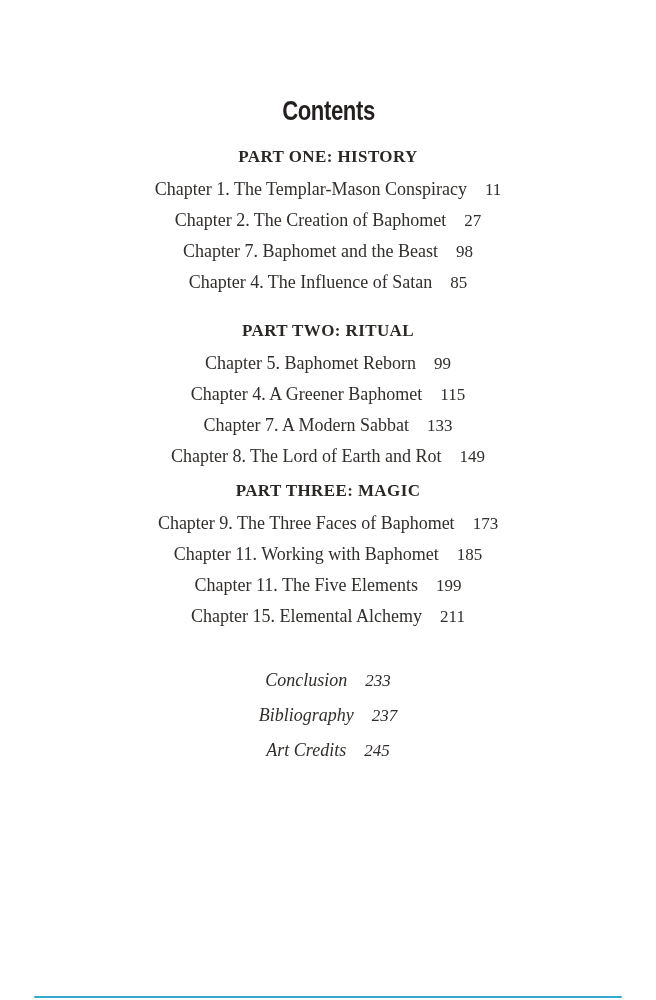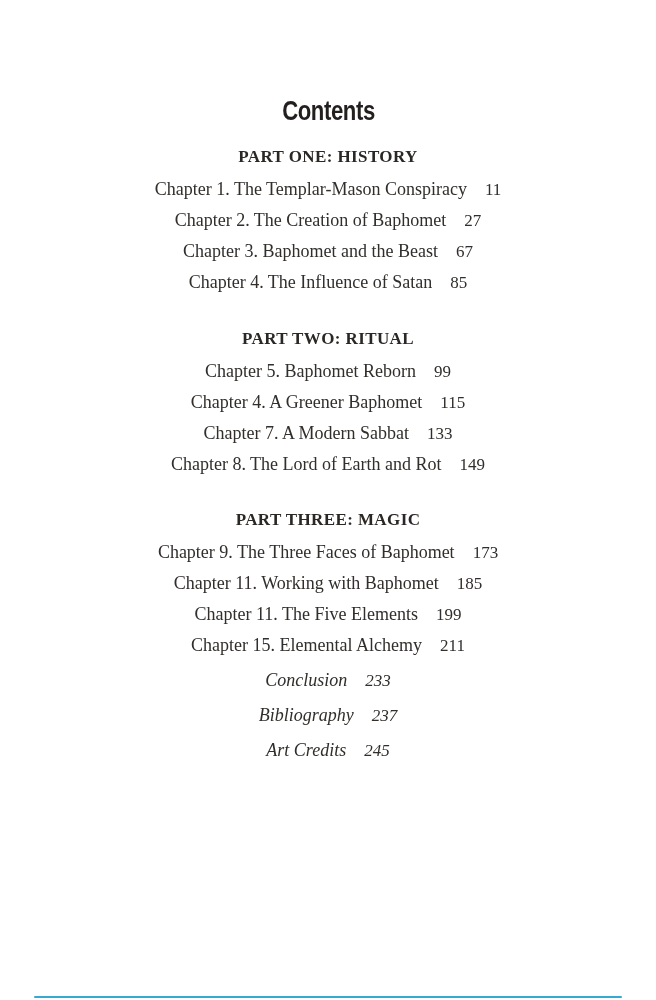--- a/index.html
+++ b/index.html
@@ -23,25 +23,25 @@
     font-weight: 700;
     color: #231f1e;
   }
   .toc-title .condense {
     display: inline-block;
     transform: scaleX(0.82);
     letter-spacing: -0.5px;
   }
   .matter { font-style: italic; }
   .matter.front { margin-top: 20px; }
-  .matter.back  { margin-top: 2px; }
+  .matter.back  { margin-top: 31px; }
   .matter .row { line-height: 34px; }
   .part.one   { margin-top: 14px; }
-  .part.two   { margin-top: 24px; }
-  .part.three { margin-top: 23px; }
+  .part.two   { margin-top: 16px; }
+  .part.three { margin-top: 2px; }
   .part-heading {
     line-height: 34px;
     font-size: 17px;
     font-weight: 700;
     letter-spacing: 0.4px;
     color: #2b2724;
   }
   .row { line-height: 30px; font-size: 18px; }
   .pg {
     margin-left: 18px;
@@ -68,21 +68,21 @@
 
   <div class="part one">
     <div class="part-heading">PART ONE: HISTORY</div>
     <div class="row">
       <span>Chapter 1. The Templar-Mason Conspiracy</span><span class="pg">11</span>
     </div>
     <div class="row">
       <span>Chapter 2. The Creation of Baphomet</span><span class="pg">27</span>
     </div>
     <div class="row">
-      <span>Chapter 3. Baphomet and the Beast</span><span class="pg">67</span>
+      <span>Chapter 7. Baphomet and the Beast</span><span class="pg">98</span>
     </div>
     <div class="row">
       <span>Chapter 4. The Influence of Satan</span><span class="pg">85</span>
     </div>
   </div>
 
   <div class="part two">
     <div class="part-heading">PART TWO: RITUAL</div>
     <div class="row">
       <span>Chapter 5. Baphomet Reborn</span><span class="pg">99</span>

